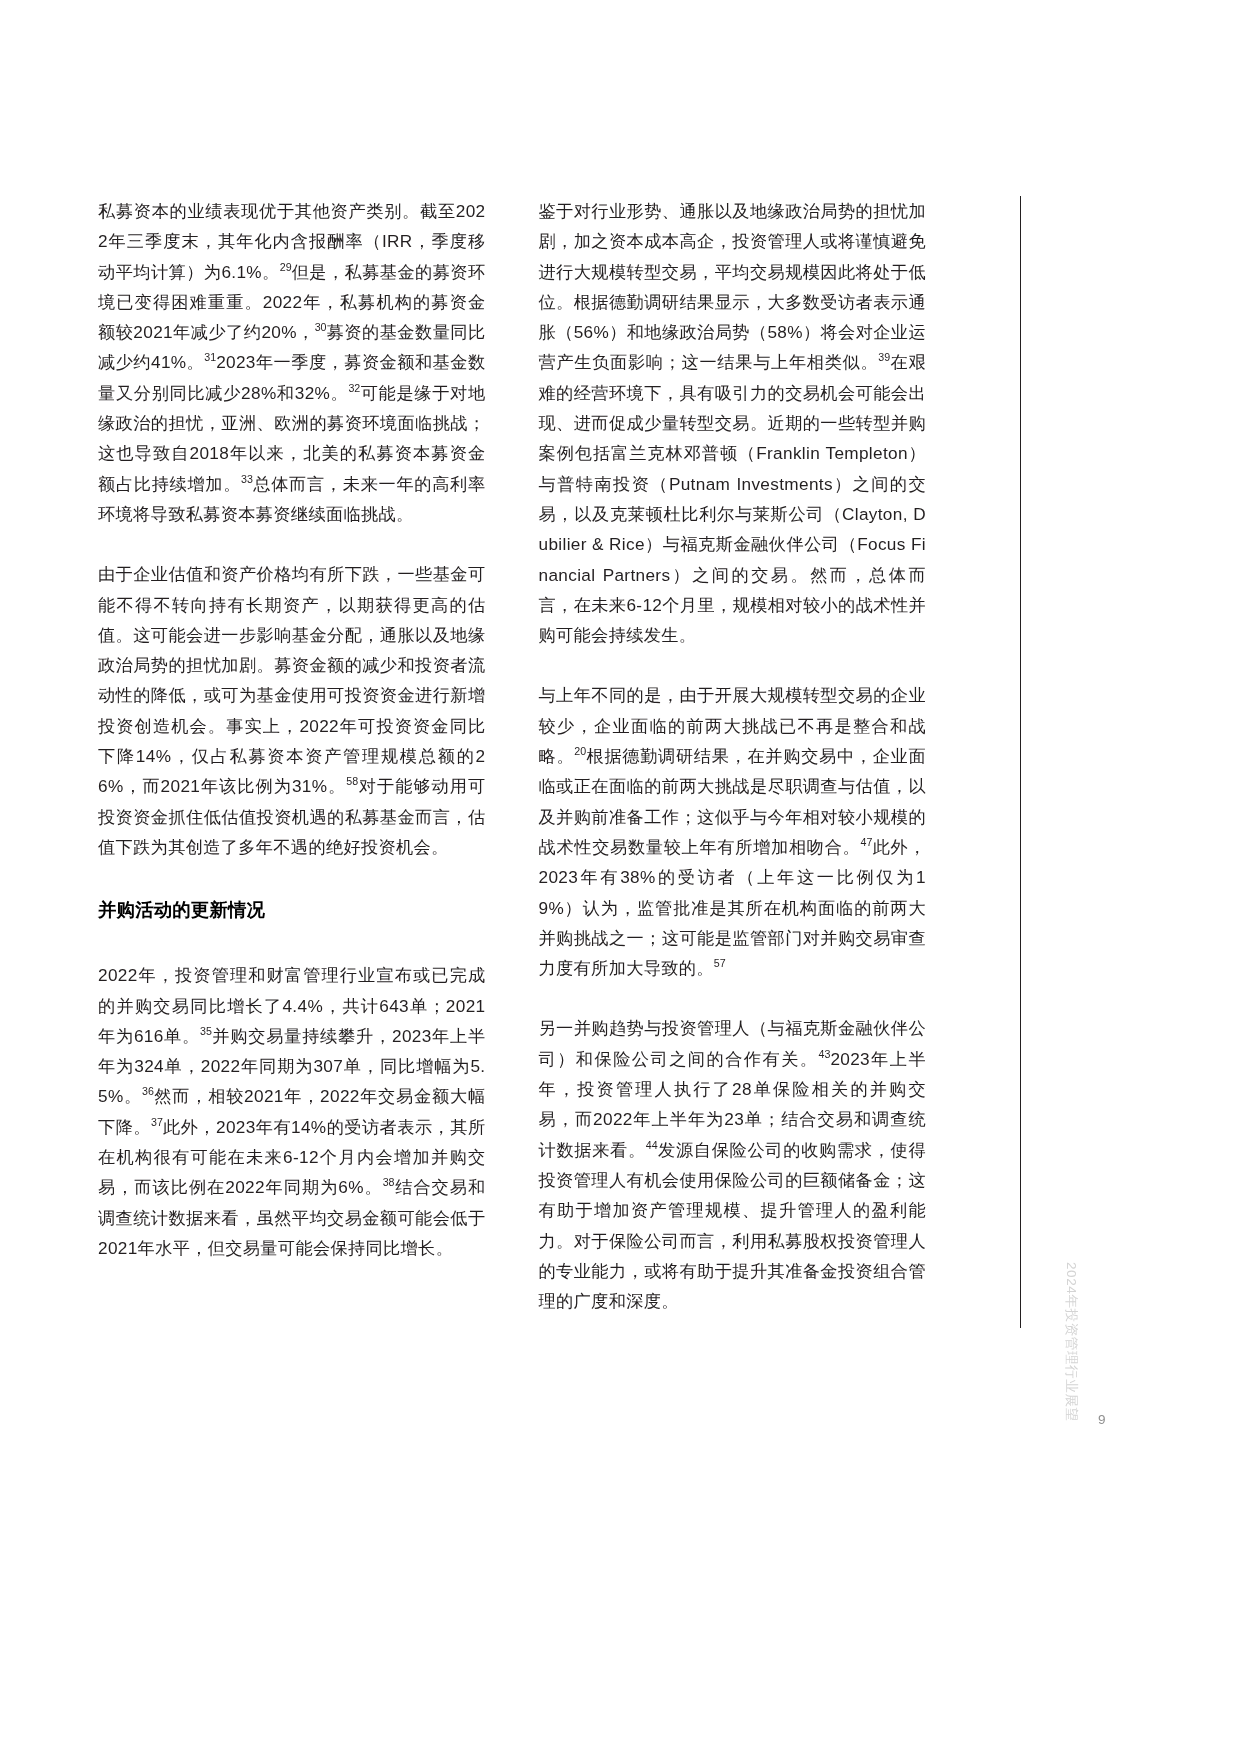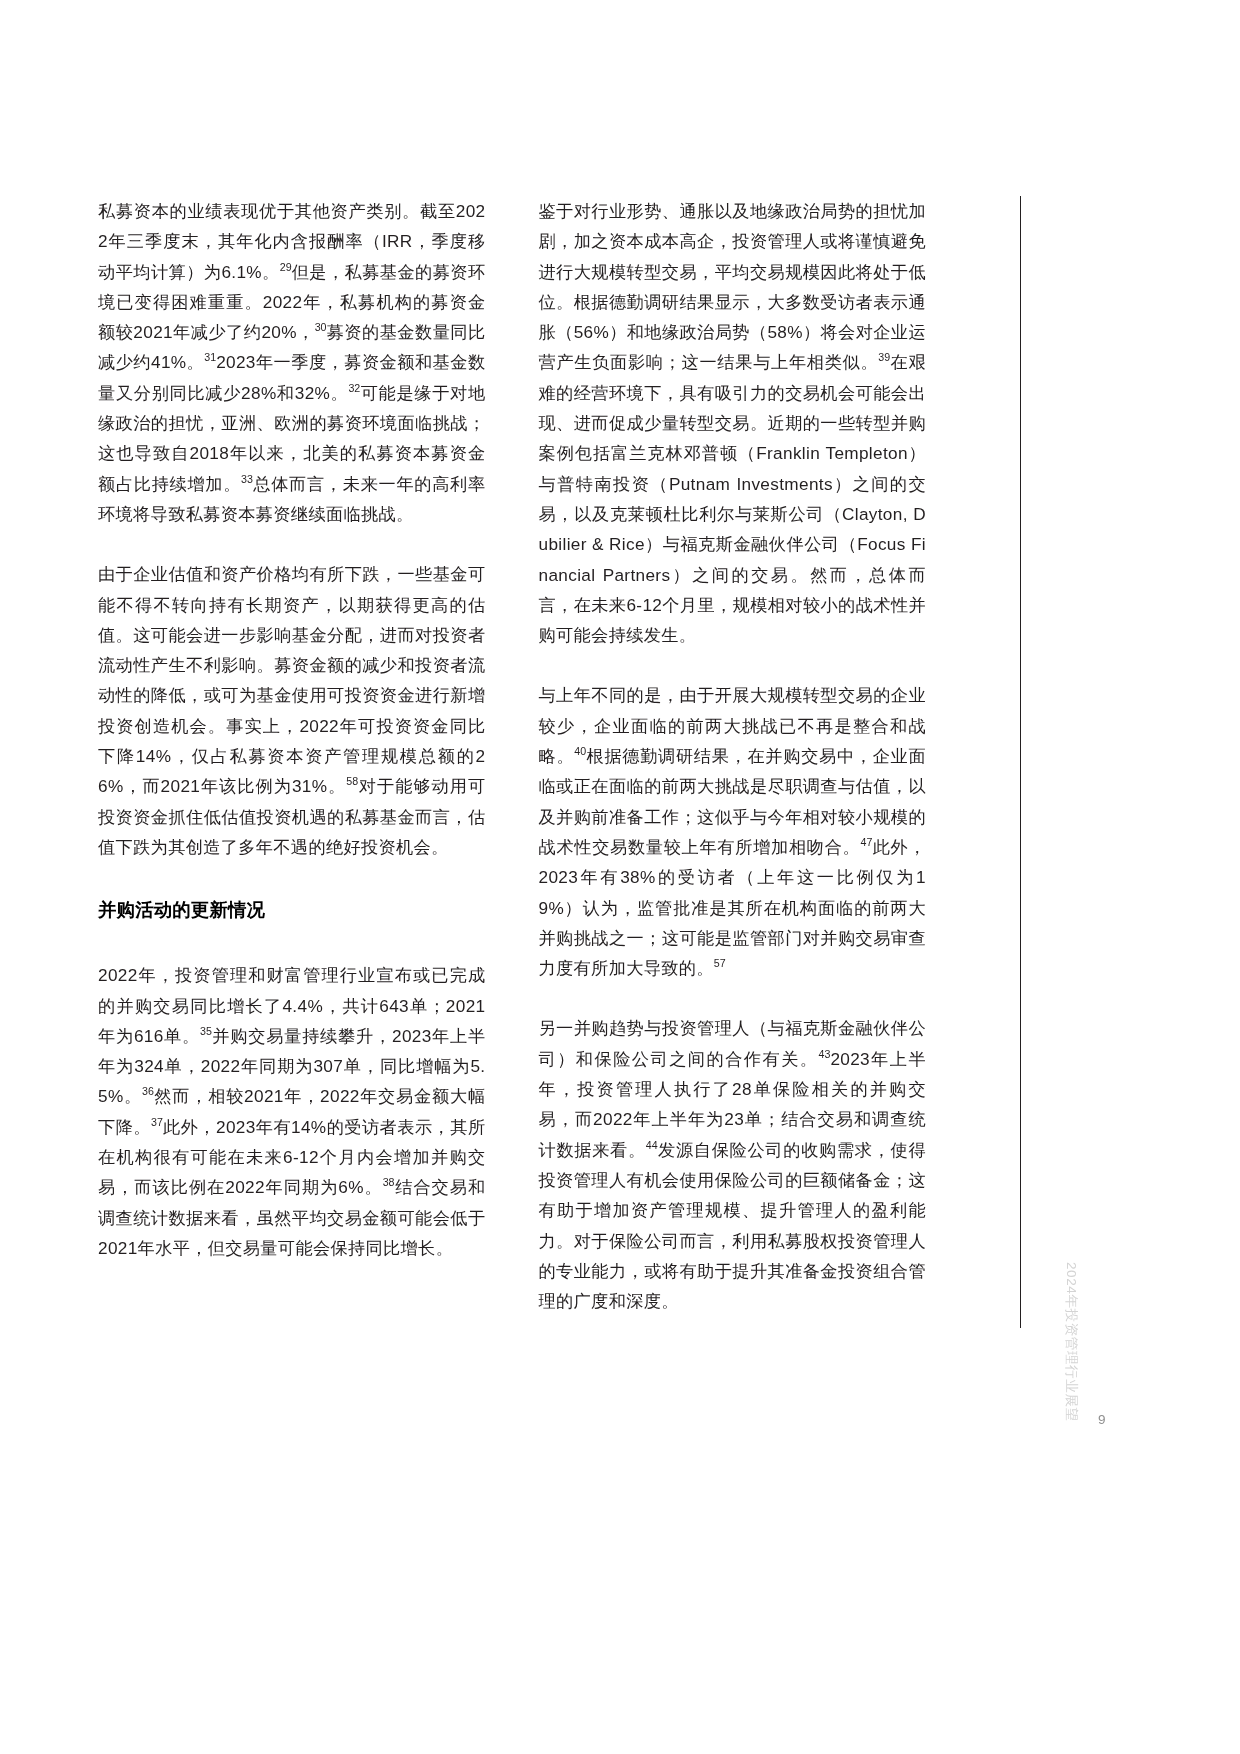--- a/index.html
+++ b/index.html
@@ -97,33 +97,33 @@
 <div class="page">
 
   <div class="margin-rule"></div>
 
   <div class="columns">
 
     <div class="col">
 
       <p class="para"><span>私募资本的业绩表现优于其他资产类别。截至2022年三季度末，其年化内含报酬率（IRR，季度移动平均计算）为6.1%。</span><sup>29</sup><span>但是，私募基金的募资环境已变得困难重重。2022年，私募机构的募资金额较2021年减少了约20%，</span><sup>30</sup><span>募资的基金数量同比减少约41%。</span><sup>31</sup><span>2023年一季度，募资金额和基金数量又分别同比减少28%和32%。</span><sup>32</sup><span>可能是缘于对地缘政治的担忧，亚洲、欧洲的募资环境面临挑战；这也导致自2018年以来，北美的私募资本募资金额占比持续增加。</span><sup>33</sup><span>总体而言，未来一年的高利率环境将导致私募资本募资继续面临挑战。</span></p>
 
-      <p class="para"><span>由于企业估值和资产价格均有所下跌，一些基金可能不得不转向持有长期资产，以期获得更高的估值。这可能会进一步影响基金分配，进而对投资者流动性产生不利影响。募资金额的减少和投资者流动性的降低，或可为基金使用可投资资金进行新增投资创造机会。事实上，2022年可投资资金同比下降14%，仅占私募资本资产管理规模总额的26%，而2021年该比例为31%。</span><sup>58</sup><span>对于能够动用可投资资金抓住低估值投资机遇的私募基金而言，估值下跌为其创造了多年不遇的绝好投资机会。</span></p>
+      <p class="para"><span>由于企业估值和资产价格均有所下跌，一些基金可能不得不转向持有长期资产，以期获得更高的估值。这可能会进一步影响基金分配，通胀以及地缘政治局势的担忧加剧。募资金额的减少和投资者流动性的降低，或可为基金使用可投资资金进行新增投资创造机会。事实上，2022年可投资资金同比下降14%，仅占私募资本资产管理规模总额的26%，而2021年该比例为31%。</span><sup>58</sup><span>对于能够动用可投资资金抓住低估值投资机遇的私募基金而言，估值下跌为其创造了多年不遇的绝好投资机会。</span></p>
 
       <h2 class="heading">并购活动的更新情况</h2>
 
       <p class="para"><span>2022年，投资管理和财富管理行业宣布或已完成的并购交易同比增长了4.4%，共计643单；2021年为616单。</span><sup>35</sup><span>并购交易量持续攀升，2023年上半年为324单，2022年同期为307单，同比增幅为5.5%。</span><sup>36</sup><span>然而，相较2021年，2022年交易金额大幅下降。</span><sup>37</sup><span>此外，2023年有14%的受访者表示，其所在机构很有可能在未来6-12个月内会增加并购交易，而该比例在2022年同期为6%。</span><sup>38</sup><span>结合交易和调查统计数据来看，虽然平均交易金额可能会低于2021年水平，但交易量可能会保持同比增长。</span></p>
 
     </div>
 
     <div class="col">
 
       <p class="para"><span>鉴于对行业形势、通胀以及地缘政治局势的担忧加剧，加之资本成本高企，投资管理人或将谨慎避免进行大规模转型交易，平均交易规模因此将处于低位。根据德勤调研结果显示，大多数受访者表示通胀（56%）和地缘政治局势（58%）将会对企业运营产生负面影响；这一结果与上年相类似。</span><sup>39</sup><span>在艰难的经营环境下，具有吸引力的交易机会可能会出现、进而促成少量转型交易。近期的一些转型并购案例包括富兰克林邓普顿（Franklin Templeton）与普特南投资（Putnam Investments）之间的交易，以及克莱顿杜比利尔与莱斯公司（Clayton, Dubilier &amp; Rice）与福克斯金融伙伴公司（Focus Financial Partners）之间的交易。然而，总体而言，在未来6-12个月里，规模相对较小的战术性并购可能会持续发生。</span></p>
 
-      <p class="para"><span>与上年不同的是，由于开展大规模转型交易的企业较少，企业面临的前两大挑战已不再是整合和战略。</span><sup>40</sup><span>根据德勤调研结果，在并购交易中，企业面临或正在面临的前两大挑战是尽职调查与估值，以及并购前准备工作；这似乎与今年相对较小规模的战术性交易数量较上年有所增加相吻合。</span><sup>47</sup><span>此外，2023年有38%的受访者（上年这一比例仅为19%）认为，监管批准是其所在机构面临的前两大并购挑战之一；这可能是监管部门对并购交易审查力度有所加大导致的。</span><sup>57</sup></p>
+      <p class="para"><span>与上年不同的是，由于开展大规模转型交易的企业较少，企业面临的前两大挑战已不再是整合和战略。</span><sup>20</sup><span>根据德勤调研结果，在并购交易中，企业面临或正在面临的前两大挑战是尽职调查与估值，以及并购前准备工作；这似乎与今年相对较小规模的战术性交易数量较上年有所增加相吻合。</span><sup>47</sup><span>此外，2023年有38%的受访者（上年这一比例仅为19%）认为，监管批准是其所在机构面临的前两大并购挑战之一；这可能是监管部门对并购交易审查力度有所加大导致的。</span><sup>57</sup></p>
 
       <p class="para"><span>另一并购趋势与投资管理人（与福克斯金融伙伴公司）和保险公司之间的合作有关。</span><sup>43</sup><span>2023年上半年，投资管理人执行了28单保险相关的并购交易，而2022年上半年为23单；结合交易和调查统计数据来看。</span><sup>44</sup><span>发源自保险公司的收购需求，使得投资管理人有机会使用保险公司的巨额储备金；这有助于增加资产管理规模、提升管理人的盈利能力。对于保险公司而言，利用私募股权投资管理人的专业能力，或将有助于提升其准备金投资组合管理的广度和深度。</span></p>
 
     </div>
 
   </div>
 
   <div class="running-title">2024年投资管理行业展望</div>
 
   <div class="page-number">9</div>

